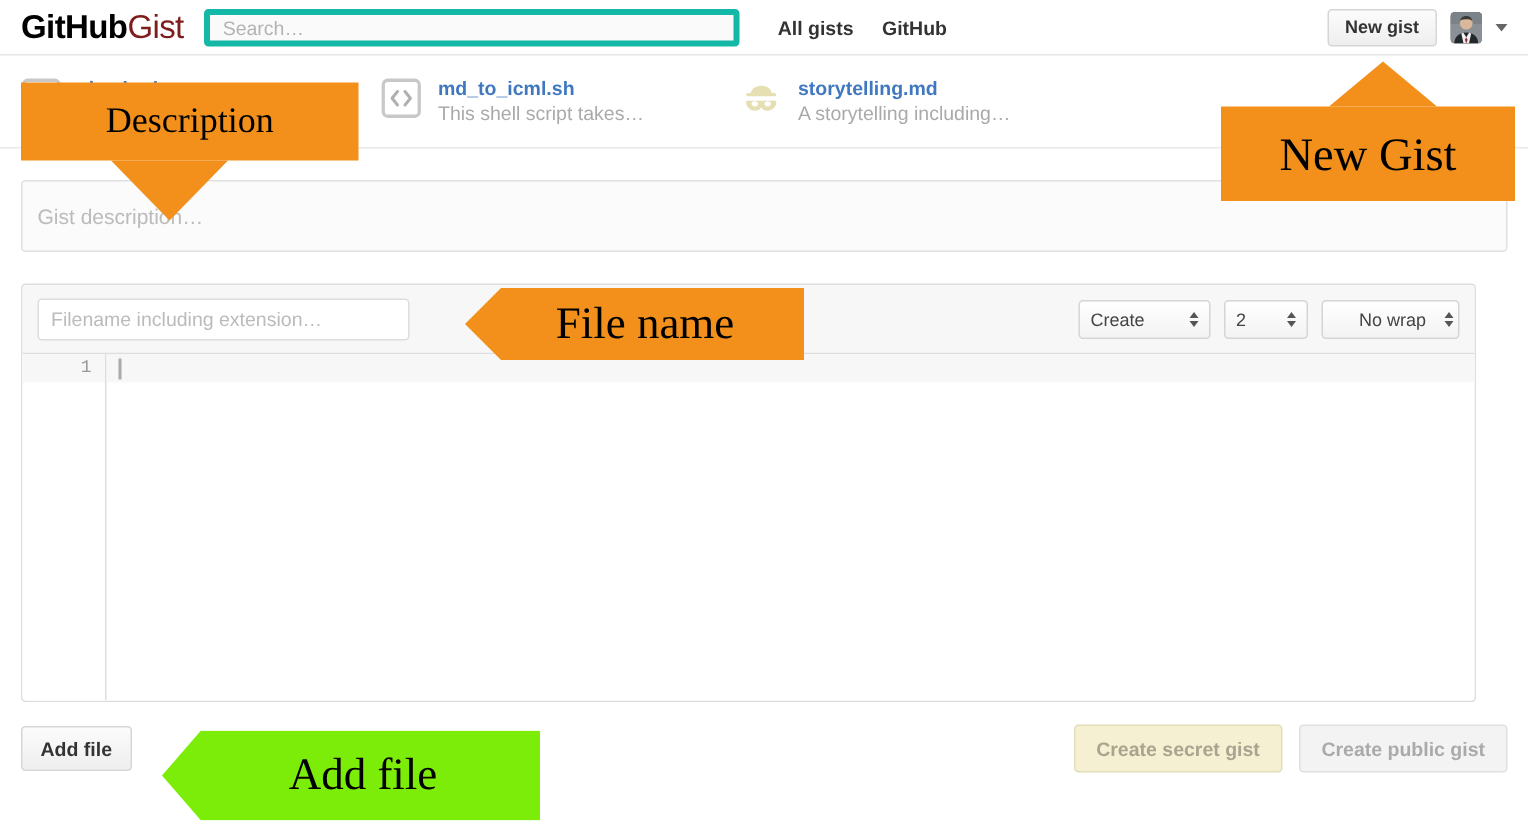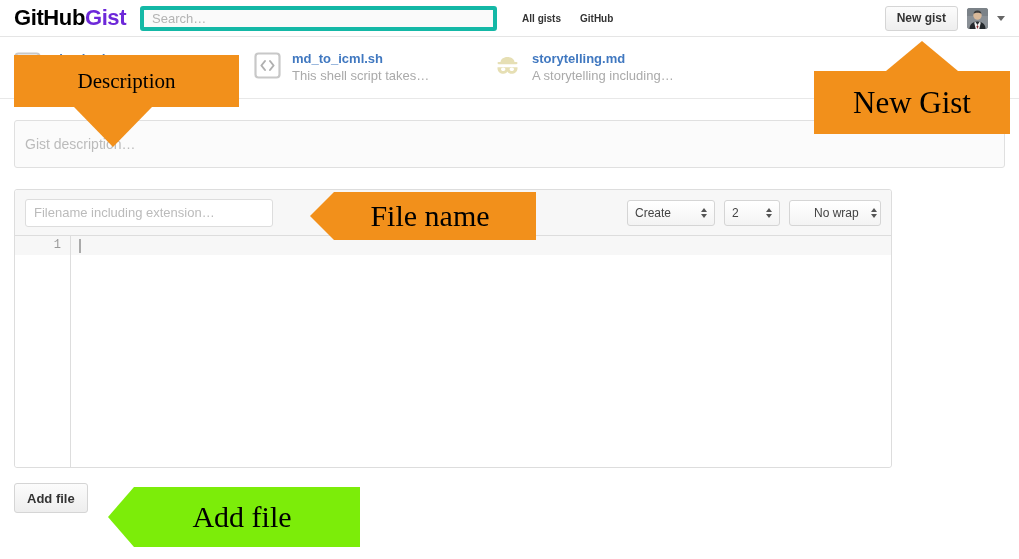--- a/index.html
+++ b/index.html
@@ -30,21 +30,21 @@
     z-index: 2;
   }
   .logo {
     font-size: 22px;
     letter-spacing: -0.4px;
     color: #000000;
     white-space: nowrap;
     margin-right: 14px;
   }
   .logo .logo-bold { font-weight: bold; }
-  .logo .logo-light { font-weight: bold; color: #6d28d9; }
+  .logo .logo-light { font-weight: normal; color: #7f1d1d; }
 
   .search-box {
     width: 357px;
     height: 25px;
     border: 4px solid #14b8a6;
     border-radius: 3px;
     background: #fafafa;
     box-sizing: border-box;
     padding: 0 8px;
     font-family: "Liberation Sans", sans-serif;
@@ -54,21 +54,21 @@
   }
   .search-box::placeholder { color: #b3b3b3; }
 
   .nav-links {
     display: flex;
     align-items: center;
     margin-left: 25px;
     gap: 19px;
   }
   .nav-link {
-    font-size: 10px;
+    font-size: 13px;
     font-weight: bold;
     color: #333333;
     text-decoration: none;
     white-space: nowrap;
     text-align: right;
   }
 
   .header-right {
     margin-left: auto;
     display: flex;
@@ -162,21 +162,21 @@
     padding: 0 10px;
     font-family: "Liberation Sans", sans-serif;
     font-size: 14px;
     color: #333;
     outline: none;
   }
   .desc-input::placeholder { color: #bbbbbb; }
 
   .file-box {
     margin-top: 21px;
-    width: 878px;
+    width: 970px;
     border: 1px solid #dddddd;
     border-radius: 3px;
     background: #ffffff;
     box-sizing: border-box;
   }
   .file-head {
     height: 46px;
     background: #f7f7f7;
     border-bottom: 1px solid #dddddd;
     display: flex;
@@ -366,21 +366,21 @@
   }
   #callout-description .tail-down {
     position: absolute;
     left: 60px;
     top: 52px;
     width: 0; height: 0;
     border-left: 39px solid transparent;
     border-right: 39px solid transparent;
     border-top: 40px solid #f2901b;
   }
-  #callout-description .callout-text { font-size: 21px; }
+  #callout-description .callout-text { font-size: 24px; }
 
   
   #callout-newgist {
     left: 814px;
     top: 71px;
     width: 196px;
     height: 63px;
     background: #f2901b;
   }
   #callout-newgist .tail-up {
@@ -538,20 +538,24 @@
         <div class="code-line-active">
           <span class="caret-bar"></span>
         </div>
       </div>
     </div>
 
   </div>
 
   <div class="actions">
     <button class="btn-addfile">Add file</button>
+    <div class="actions-right">
+      <button class="btn-secret">Create secret gist</button>
+      <button class="btn-public">Create public gist</button>
+    </div>
   </div>
 
 </div>
 
 <div class="callout" id="callout-description">
   <span class="callout-text">Description</span>
   <span class="tail-down"></span>
 </div>
 
 <div class="callout" id="callout-newgist">

